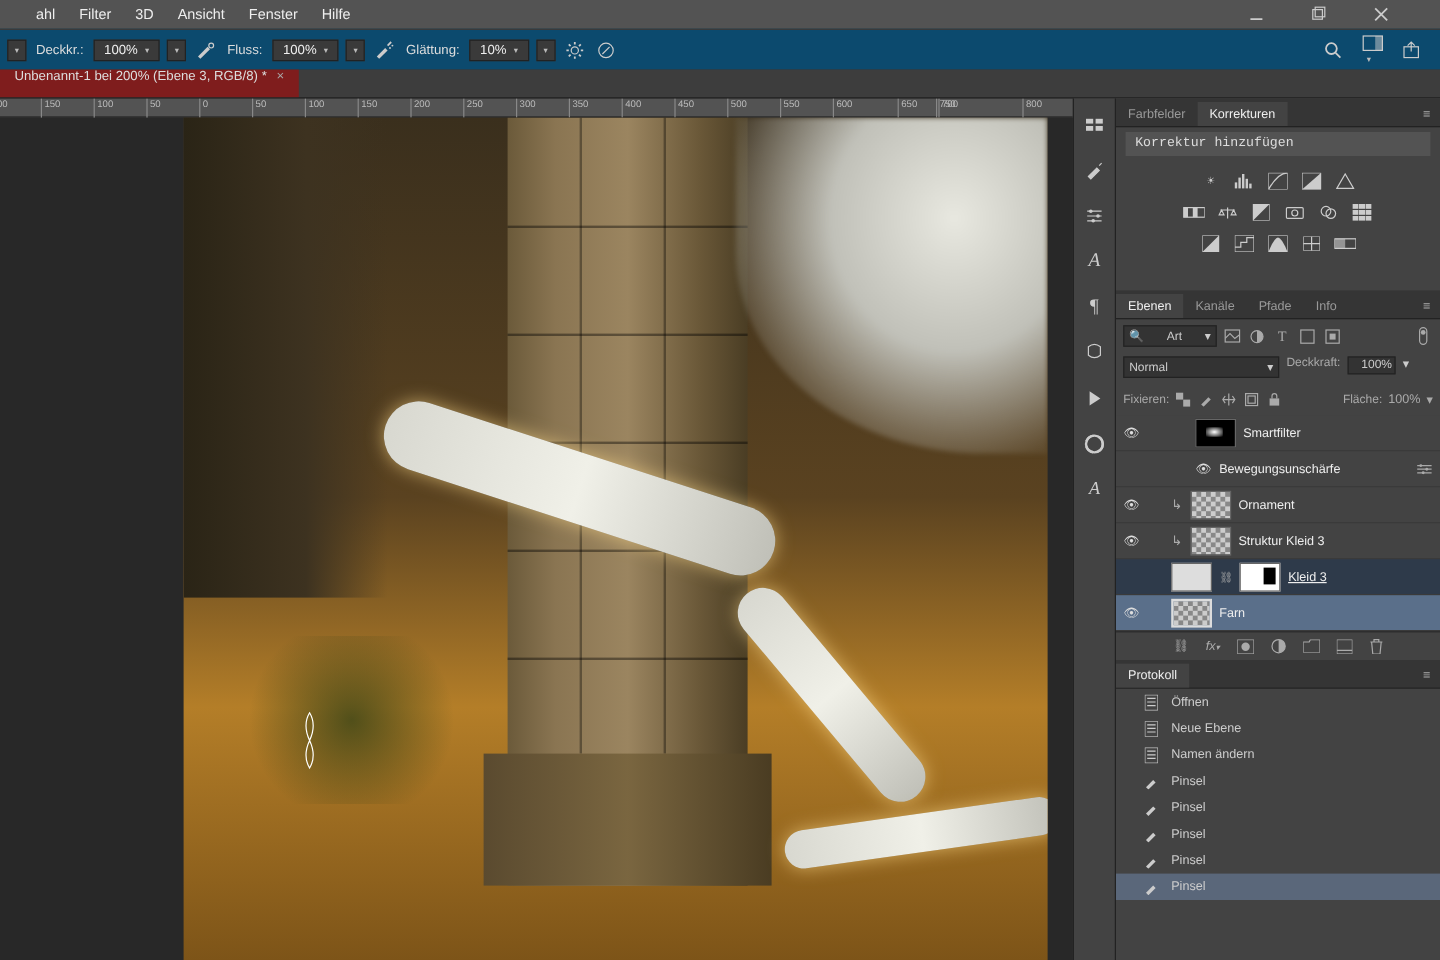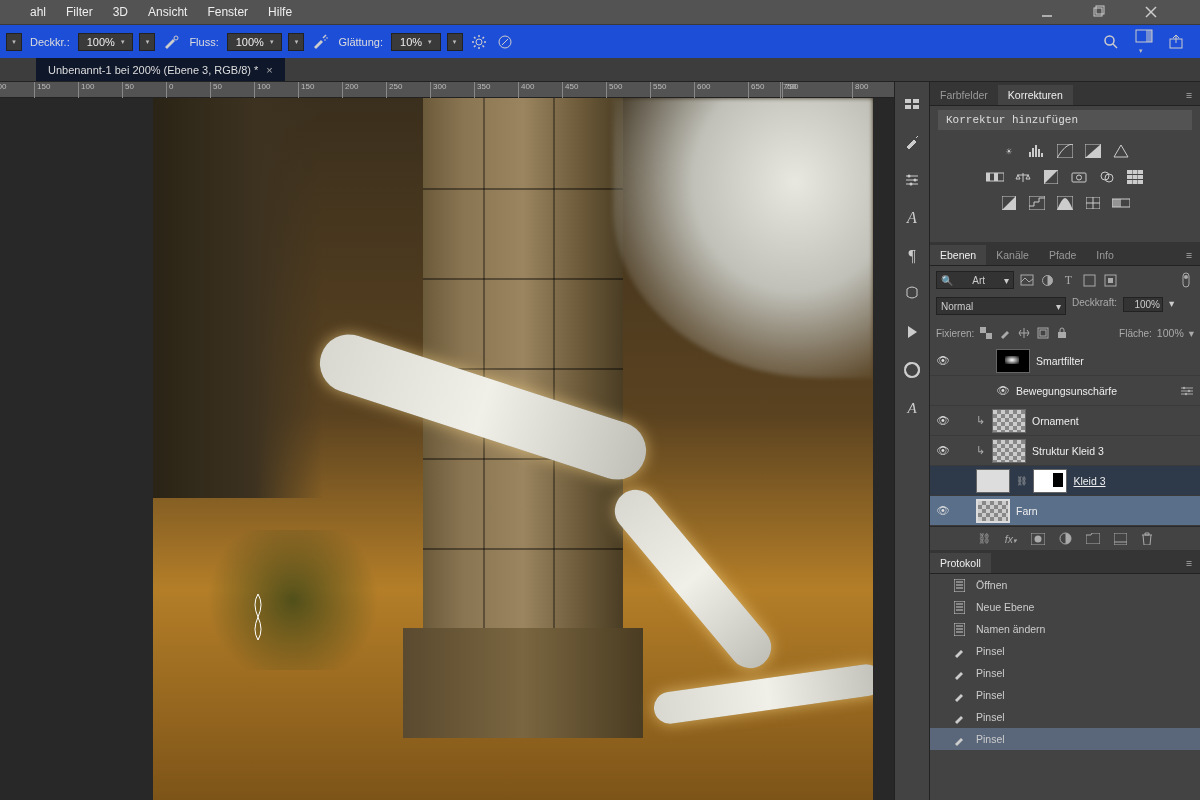--- a/index.html
+++ b/index.html
@@ -1,29 +1,29 @@
 <!DOCTYPE html>
 <html><head>
 <meta charset="utf-8">
 <style>
 * { margin: 0; padding: 0; box-sizing: border-box; user-select: none; }
 body { font-family: -apple-system, Tahoma, Arial, sans-serif; font-size: 11px; background: #333; color: #ccc; width: 1200px; height: 800px; overflow: hidden; }
 .menubar { height: 24px; background: #535353; display: flex; align-items: center; padding: 0 20px; }
 .menubar span { padding: 0 10px; font-size: 12px; color: #eee; cursor: default; }
 .windowctrl { margin-left: auto; display: flex; gap: 18px; padding-right: 12px; }
 .windowctrl svg { width: 14px; height: 14px; }
-.options { height: 34px; background: #1d4ed8; border-top: 1px solid #3a3a3a; display: flex; align-items: center; padding: 0 6px; gap: 6px; color: #ddd; }
+.options { height: 34px; background: #0c4a6e; border-top: 1px solid #3a3a3a; display: flex; align-items: center; padding: 0 6px; gap: 6px; color: #ddd; }
 .options .lbl { font-size: 11px; padding: 0 2px; }
 .options .val { background: #3a3a3a; border: 1px solid #222; padding: 2px 8px; font-size: 11px; color: #eee; min-width: 44px; display: flex; align-items: center; justify-content: space-between; }
 .options .chev { font-size: 7px; color: #bbb; margin-left: 6px; }
 .options .lonechev { width: 16px; height: 18px; background: #3a3a3a; border: 1px solid #222; display: flex; align-items: center; justify-content: center; font-size: 7px; color: #bbb; }
 .options .ico { width: 20px; height: 20px; display: flex; align-items: center; justify-content: center; }
 .options .right { margin-left: auto; display: flex; gap: 16px; padding-right: 10px; align-items: center; }
 .doc-tab { height: 24px; background: #3d3d3d; display: flex; align-items: center; border-bottom: 1px solid #222; }
-.doc-tab .tab { padding: 0 12px; height: 100%; display: flex; align-items: center; font-size: 11px; color: #ddd; background: #0f172a; margin-left: 36px; }
+.doc-tab .tab { padding: 0 12px; height: 100%; display: flex; font-size: 11px; color: #ddd; background: #7f1d1d; }
 .doc-tab .closex { margin-left: 8px; color: #aaa; font-size: 11px; }
 .main { display: flex; height: calc(800px - 24px - 34px - 24px); }
 .canvas-wrap { flex: 1; background: #282828; position: relative; overflow: hidden; }
 .ruler-h { height: 16px; background: #535353; border-bottom: 1px solid #222; position: relative; font-size: 8px; color: #bbb; }
 .ruler-h div { position: absolute; top: 0; height: 16px; border-left: 1px solid #888; padding-left: 2px; }
 .canvas { position: absolute; left: 153px; top: 16px; width: 720px; height: 702px; background: linear-gradient(180deg, #3a2f1d 0%, #5a4220 45%, #b47e28 70%, #7d5418 100%); overflow: hidden; }
 .pillar { position: absolute; left: 270px; top: 0; width: 200px; height: 640px; background: linear-gradient(90deg, #6b5a3a 0%, #8a7552 20%, #9b8560 50%, #6a5838 80%, #4a3d24 100%); }
 .pillar .base { position: absolute; bottom: 0; left: -20px; width: 240px; height: 110px; background: linear-gradient(90deg, #5a4a2f 0%, #7a6640 50%, #4a3c22 100%); }
 .block { position: absolute; left: 0; right: 0; height: 2px; background: rgba(0,0,0,0.4); }
 .vline { position: absolute; top: 0; bottom: 110px; width: 2px; background: rgba(0,0,0,0.35); }

